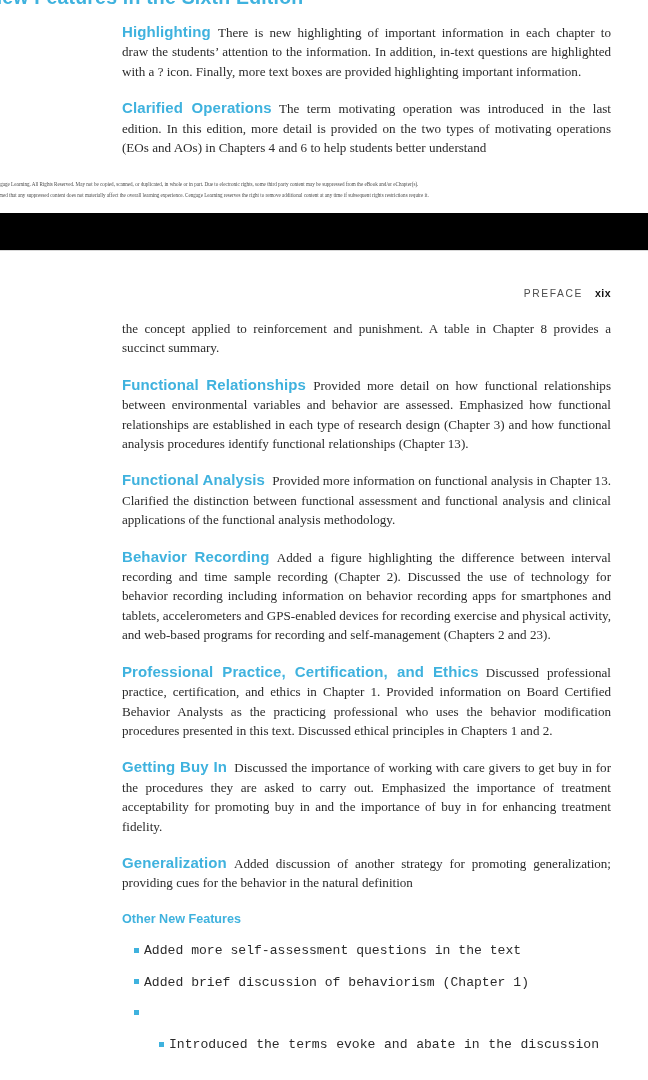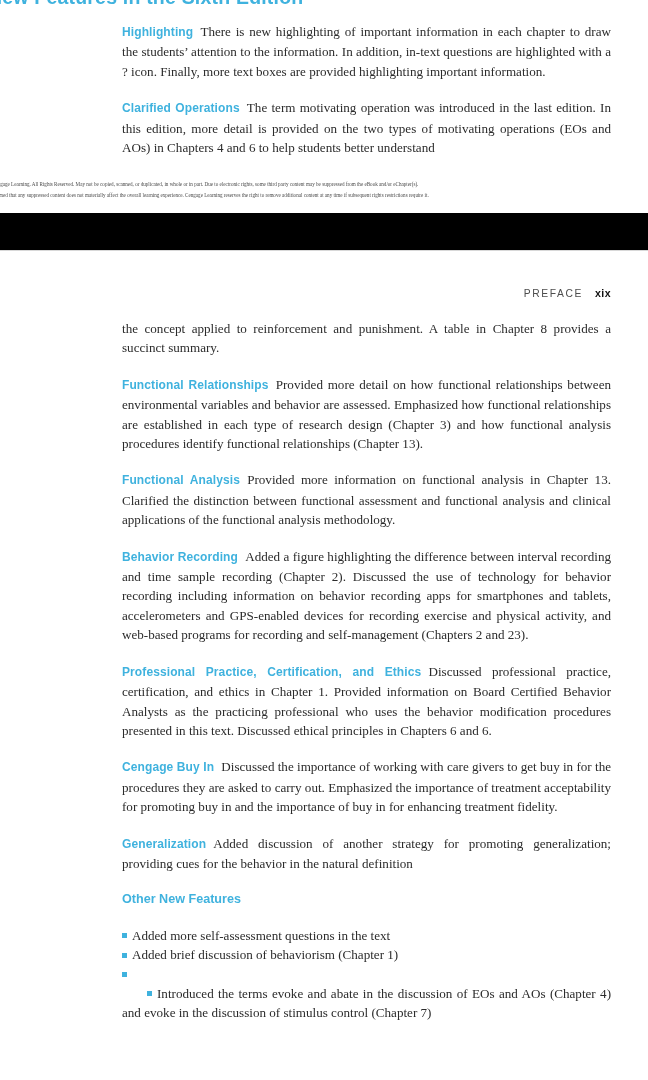--- a/index.html
+++ b/index.html
@@ -18,21 +18,21 @@
   }
   .col{
     position:absolute;left:122px;width:489px;
     font-size:13.1px;line-height:19.4px;text-align:justify;
     -webkit-hyphens:none;hyphens:none;
   }
   .para{margin:0 0 17px 0;text-align:justify;}
   .para:last-child{margin-bottom:0;}
   .runin{
     font-family:"Liberation Sans",sans-serif;font-weight:bold;
-    color:#3FB2DE;font-size:12px;letter-spacing:.1px;
+    color:#3FB2DE;font-size:15px;letter-spacing:.1px;
   }
   .runin + .runtext{margin-left:.55em;}
 
   .footnote{
     position:absolute;left:0;width:648px;
     font-size:5.1px;line-height:9.6px;color:#4a4a4a;
     font-family:"Liberation Serif",serif;white-space:nowrap;
   }
   #fn-line1{top:180px;left:-8px;}
   #fn-line2{top:191px;left:-8px;}
@@ -49,31 +49,31 @@
     color:#4d4d4d;letter-spacing:1.6px;white-space:nowrap;
   }
   .runhead .folio{
     color:#111;font-weight:bold;letter-spacing:.4px;margin-left:12px;font-size:10.6px;
   }
   #body-col{top:68px;}
 
   
   .bullets{margin:0;padding:0;list-style:none;}
   .bullets li{
-    position:relative;text-align:justify;margin:0;
-    text-indent:0;padding-left:0;
+    position:relative;text-align:justify;margin:12px;
+    text-indent:0;padding-left:0;font-family:Liberation Mono, monospace;
   }
   .bullets li .sq{
     display:inline-block;width:5px;height:5px;background:#3FB2DE;
     vertical-align:1.5px;margin-right:5px;
   }
   .b-wrap{padding-left:25px;text-indent:-4px;}
   .section-label{
     font-family:"Liberation Sans",sans-serif;font-weight:bold;
-    color:#3FB2DE;font-size:12.6px;display:block;margin-bottom:16px;
+    color:#3FB2DE;font-size:12.6px;display:block;margin-bottom:1px;
   }
   .pad-top{margin-top:17px;}
 </style>
 </head>
 <body>
 
 <div class="page" id="page-top">
 
   <div class="clipped-heading">New Features in the Sixth Edition</div>
 
@@ -113,25 +113,25 @@
 
     <p class="para">
       <span class="runin">Functional Analysis</span><span class="runtext">Provided more information on functional analysis in Chapter 13. Clarified the distinction between functional assessment and functional analysis and clinical applications of the functional analysis methodology.</span>
     </p>
 
     <p class="para">
       <span class="runin">Behavior Recording</span><span class="runtext">Added a figure highlighting the difference between interval recording and time sample recording (Chapter 2). Discussed the use of technology for behavior recording including information on behavior recording apps for smartphones and tablets, accelerometers and GPS-enabled devices for recording exercise and physical activity, and web-based programs for recording and self-management (Chapters 2 and 23).</span>
     </p>
 
     <p class="para">
-      <span class="runin">Professional Practice, Certification, and Ethics</span><span class="runtext">Discussed professional practice, certification, and ethics in Chapter 1. Provided information on Board Certified Behavior Analysts as the practicing professional who uses the behavior modification procedures presented in this text. Discussed ethical principles in Chapters 6 and 6.</span>
+      <span class="runin">Professional Practice, Certification, and Ethics</span><span class="runtext">Discussed professional practice, certification, and ethics in Chapter 1. Provided information on Board Certified Behavior Analysts as the practicing professional who uses the behavior modification procedures presented in this text. Discussed ethical principles in Chapters 1 and 2.</span>
     </p>
 
     <p class="para">
-      <span class="runin">Cengage Buy In</span><span class="runtext">Discussed the importance of working with care givers to get buy in for the procedures they are asked to carry out. Emphasized the importance of treatment acceptability for promoting buy in and the importance of buy in for enhancing treatment fidelity.</span>
+      <span class="runin">Getting Buy In</span><span class="runtext">Discussed the importance of working with care givers to get buy in for the procedures they are asked to carry out. Emphasized the importance of treatment acceptability for promoting buy in and the importance of buy in for enhancing treatment fidelity.</span>
     </p>
 
 
     <p class="para">
       <span class="runin">Generalization</span><span class="runtext">Added discussion of another strategy for promoting generalization; providing cues for the behavior in the natural definition</span>
     </p>
 
     <div class="para pad-top">
       <span class="section-label">Other New Features</span>
       <ul class="bullets">

